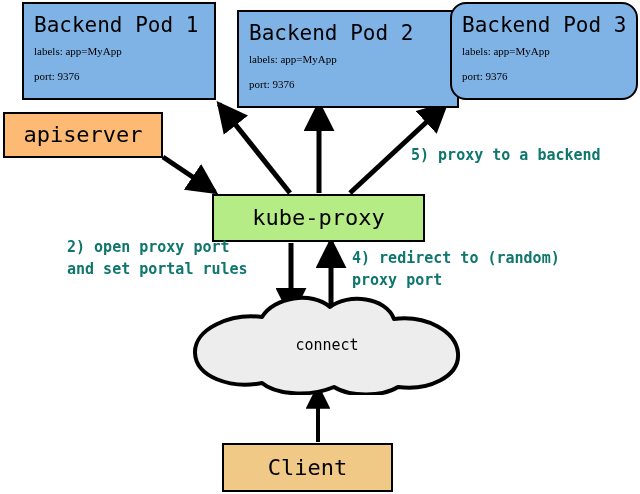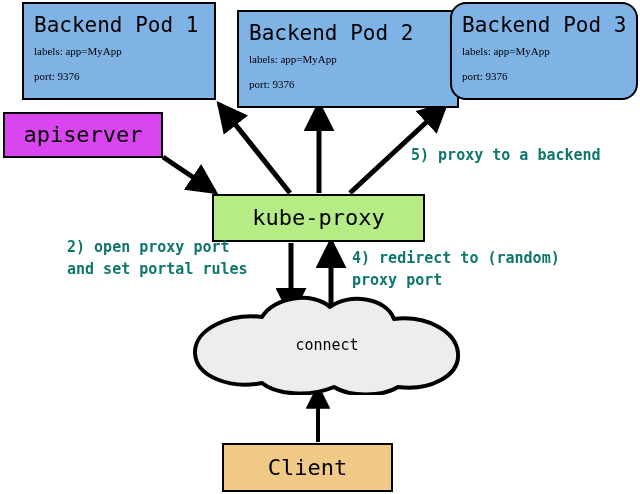--- a/index.html
+++ b/index.html
@@ -177,21 +177,21 @@
     <div class="pod-line">labels: app=MyApp</div>
     <div class="pod-line">port: 9376</div>
   </div>
 
   <div class="node pod" id="pod3" style="background:#7FB2E5;">
     <div class="pod-title">Backend Pod 3</div>
     <div class="pod-line">labels: app=MyApp</div>
     <div class="pod-line">port: 9376</div>
   </div>
 
-  <div class="node" id="apiserver" style="background:#d946ef;">
+  <div class="node" id="apiserver" style="background:#fdba74;">
     <div class="centered-label">apiserver</div>
   </div>
 
   <div class="node" id="kubeproxy" style="background:#B6EC85;">
     <div class="centered-label">kube-proxy</div>
   </div>
 
   <div class="node" id="client" style="background:#F0C987;">
     <div class="centered-label">Client</div>
   </div>

